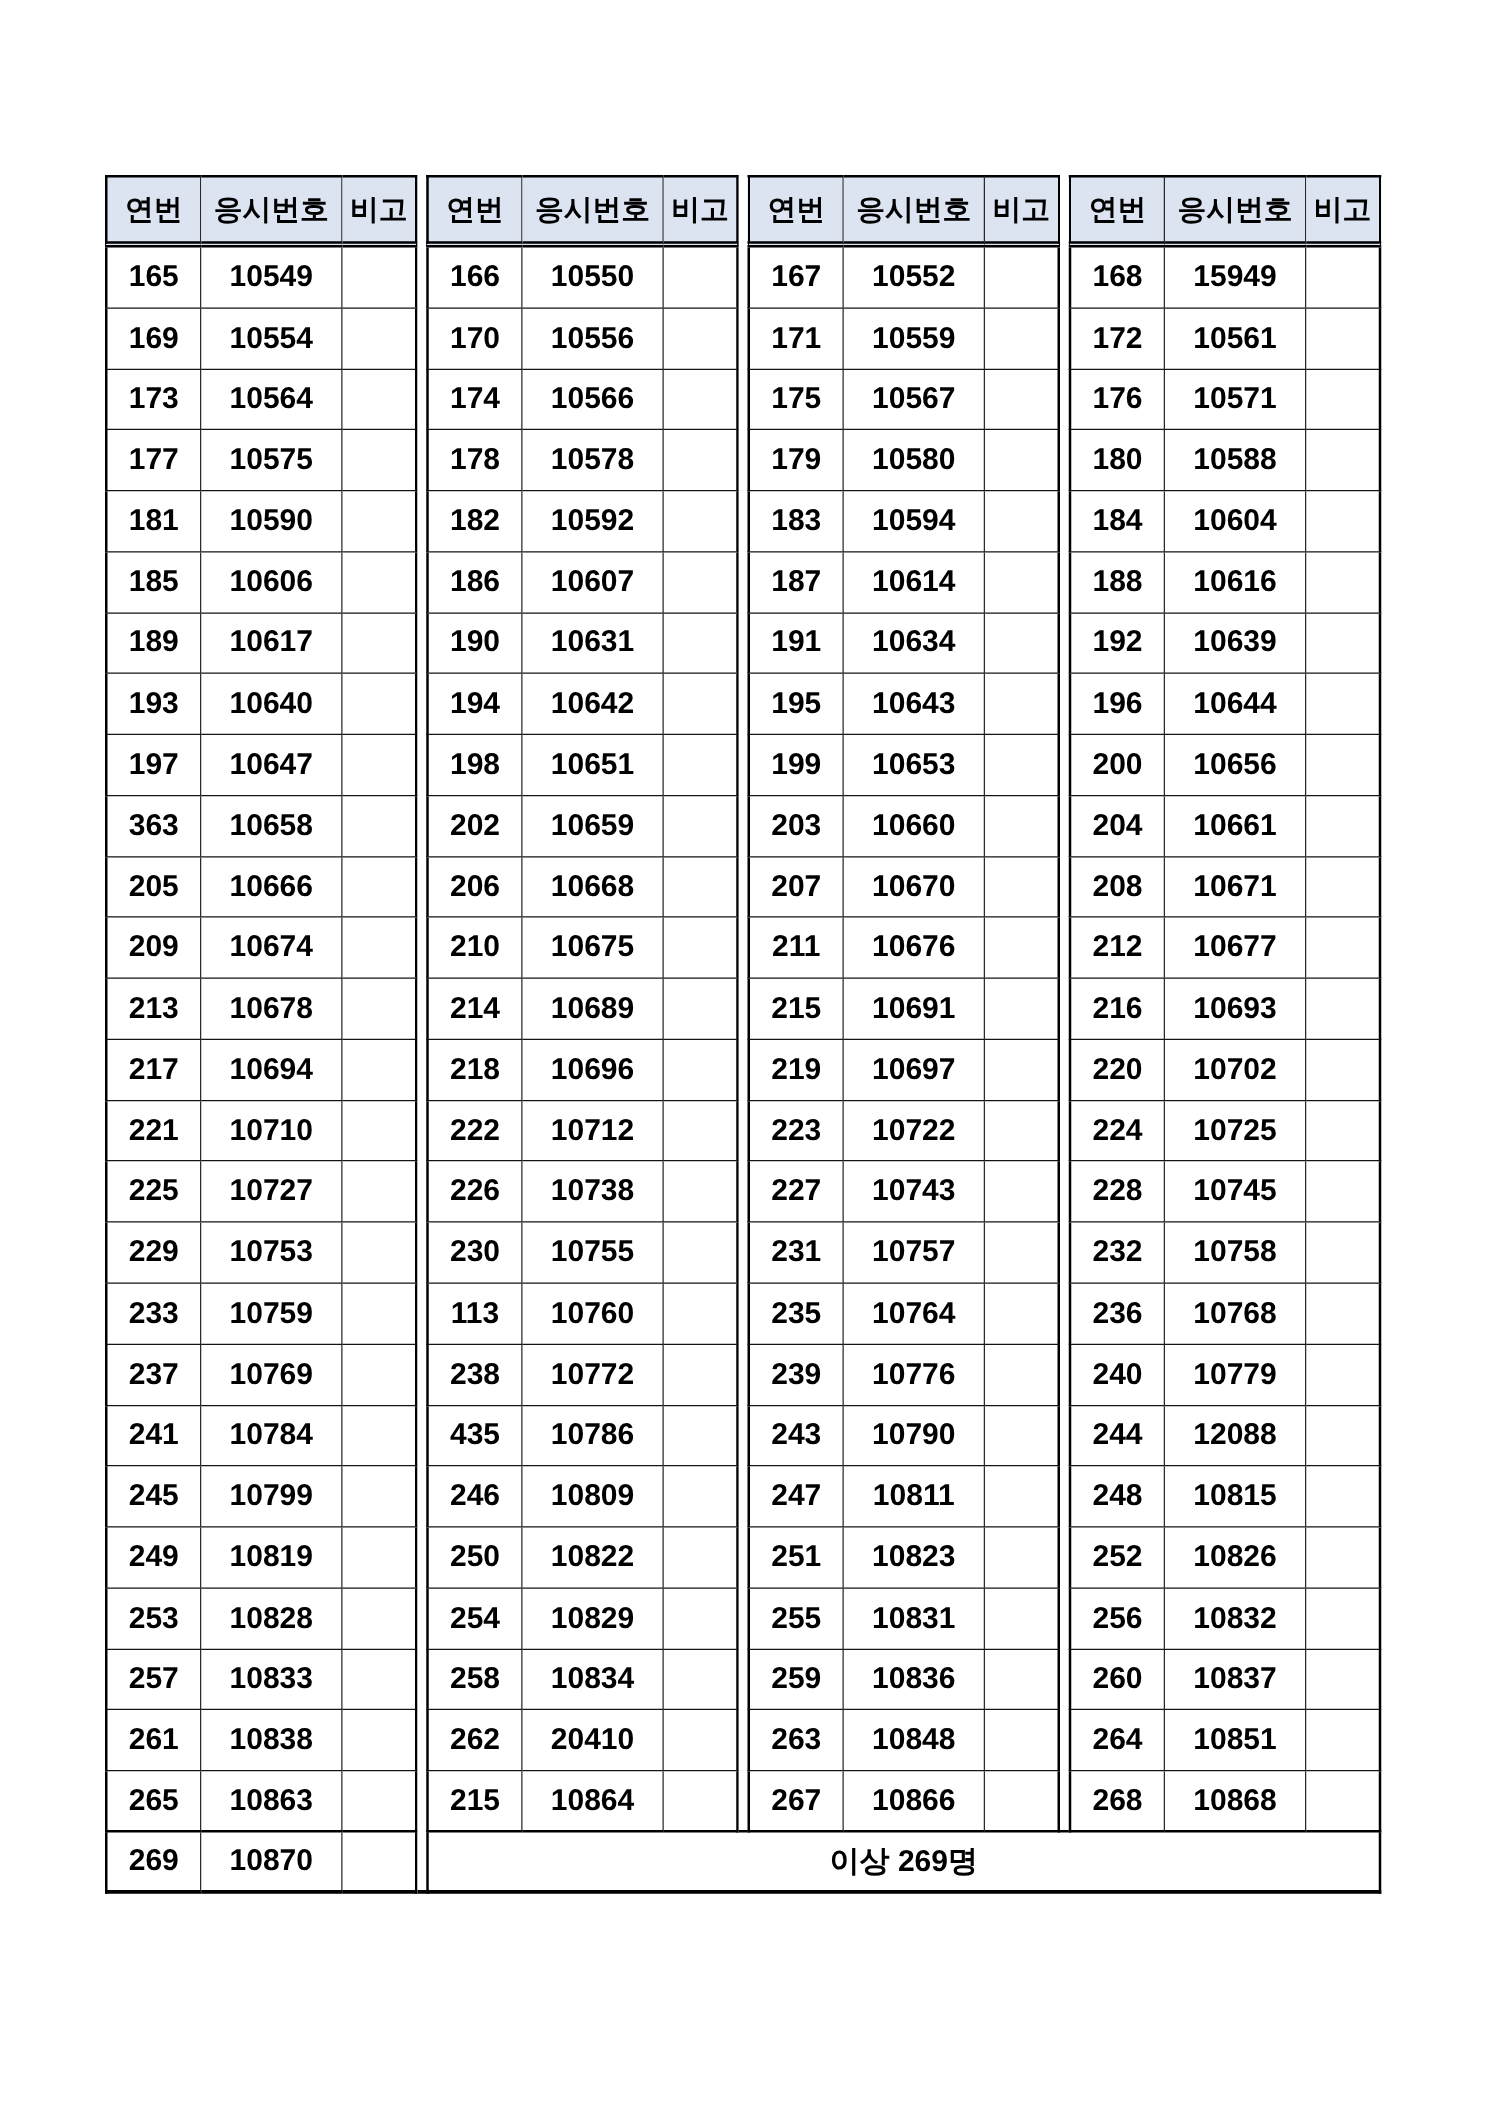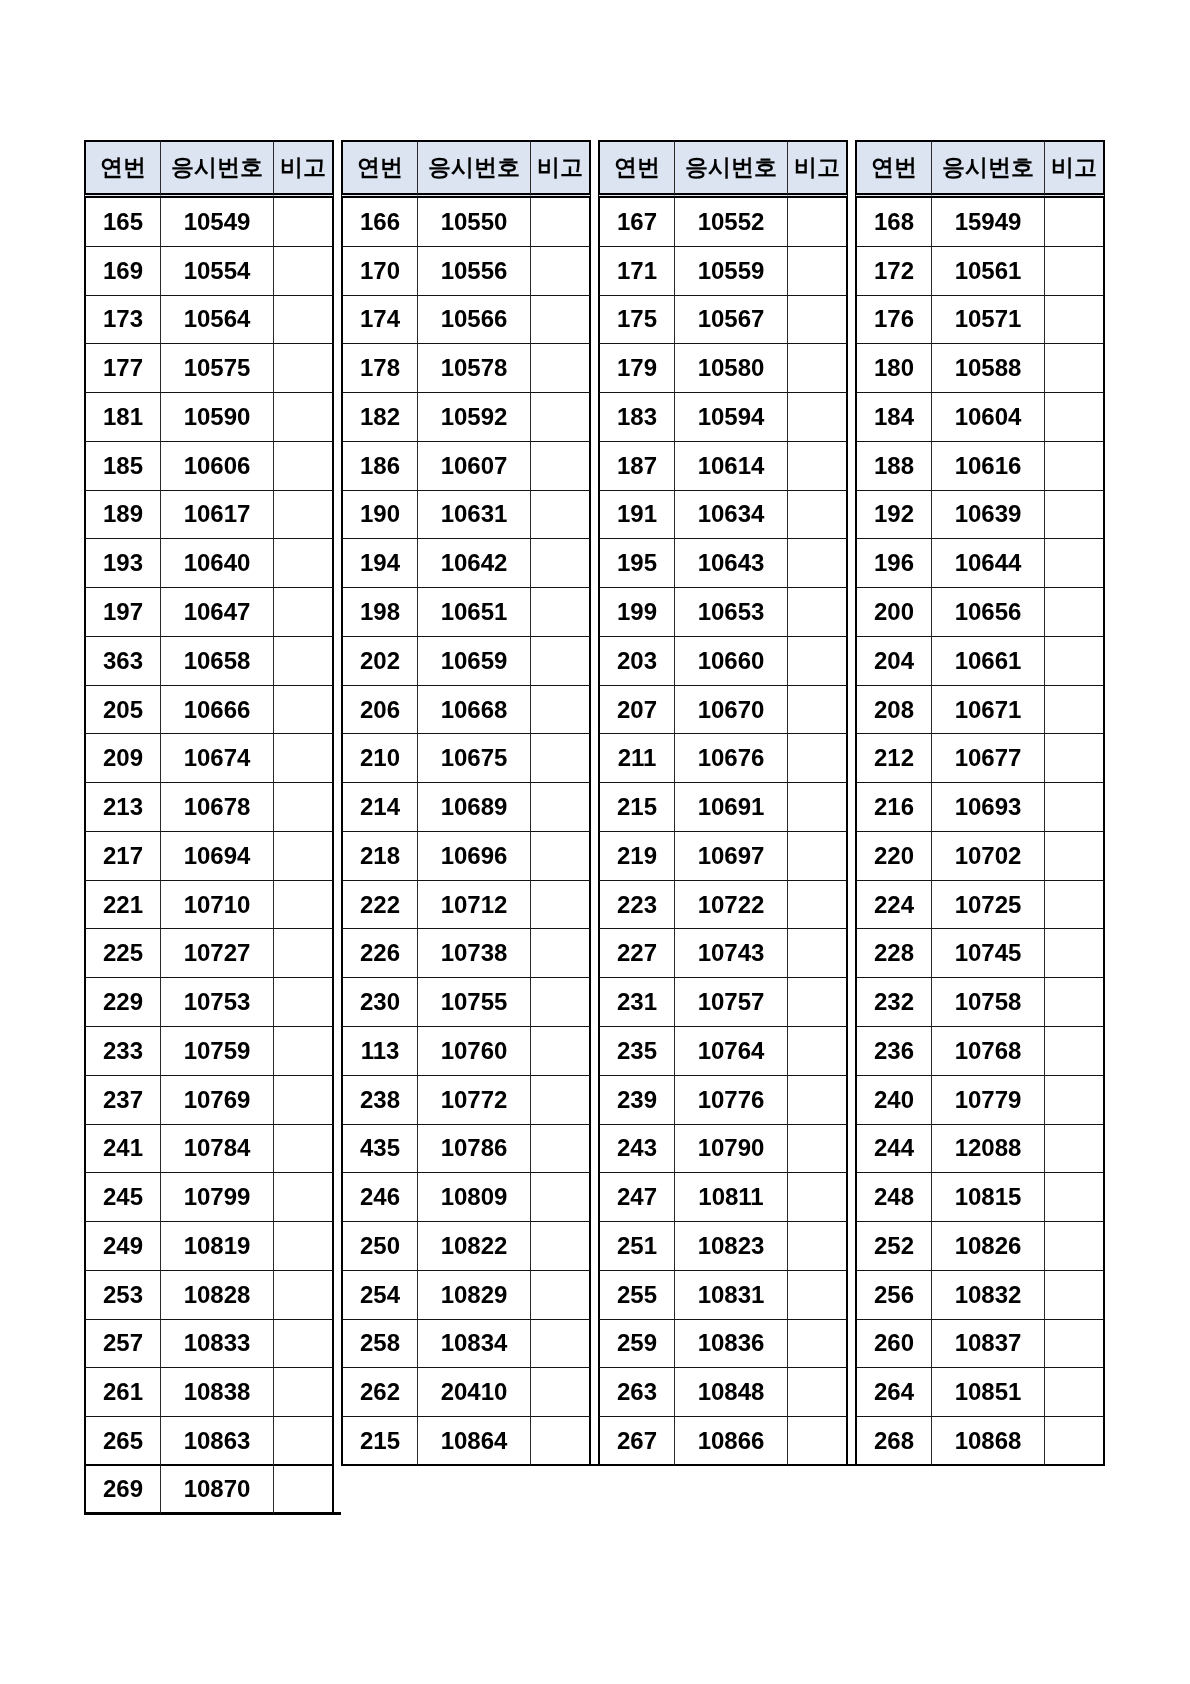--- a/index.html
+++ b/index.html
@@ -451,14 +451,15 @@
       <div class="c v r26">10866</div>
       <div class="c cr r26"></div>
       <div class="c gap gapb"></div>
       <div class="c cl v r26">268</div>
       <div class="c v r26">10868</div>
       <div class="c cr r26"></div>
       <div class="c cl v last">269</div>
       <div class="c v last">10870</div>
       <div class="c cr last"></div>
       <div class="c gap gaplast"></div>
+      <div class="c merged">이상 269명</div>
     </div>
 </div>
 
 </body></html>

